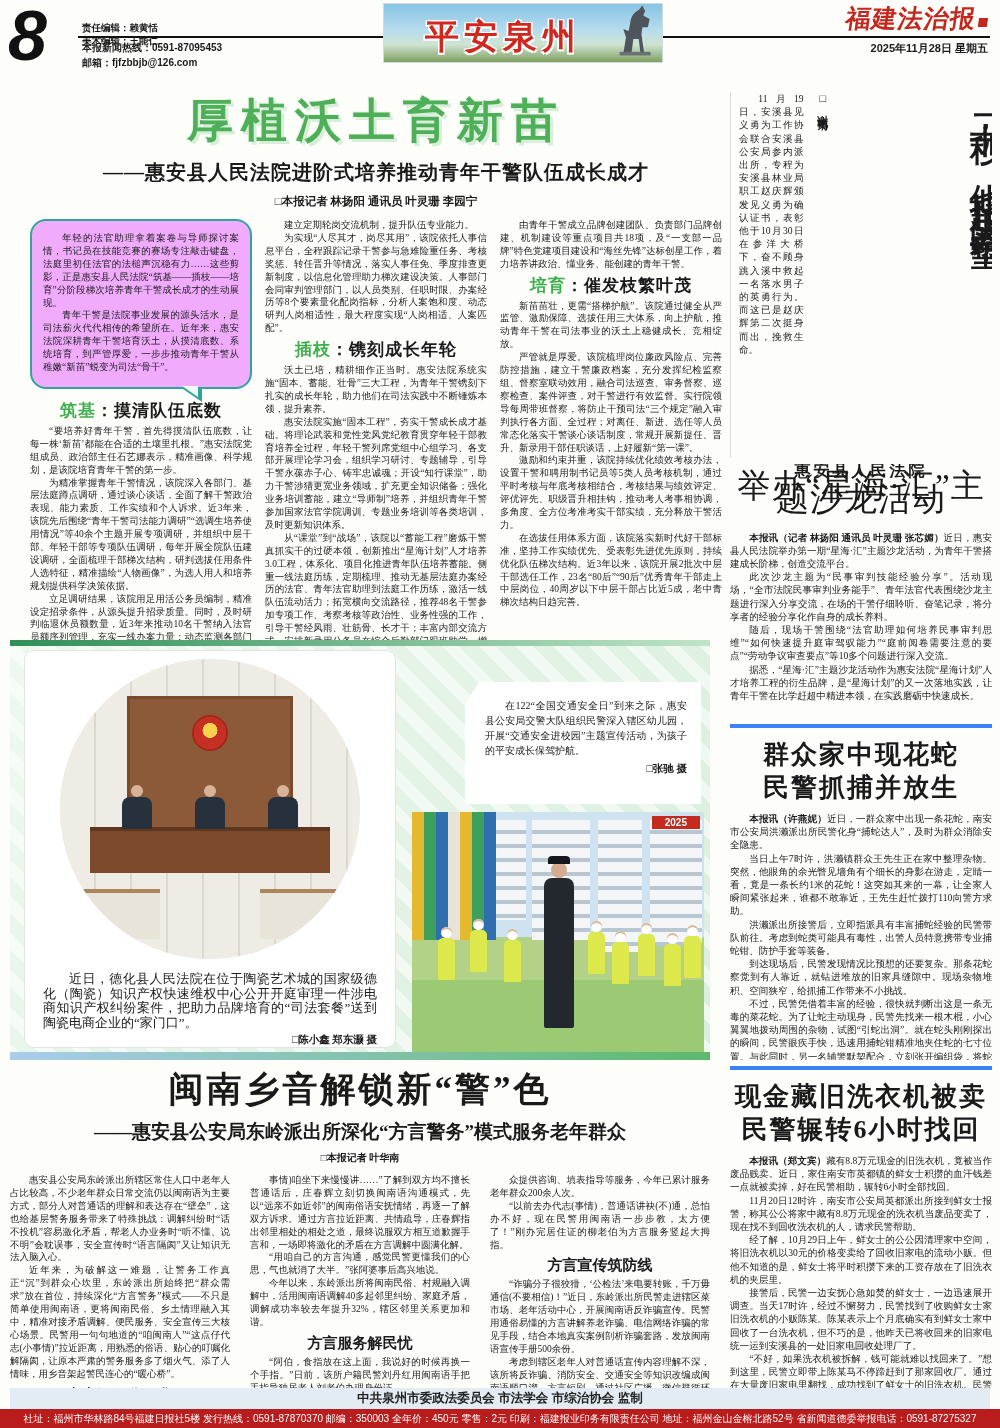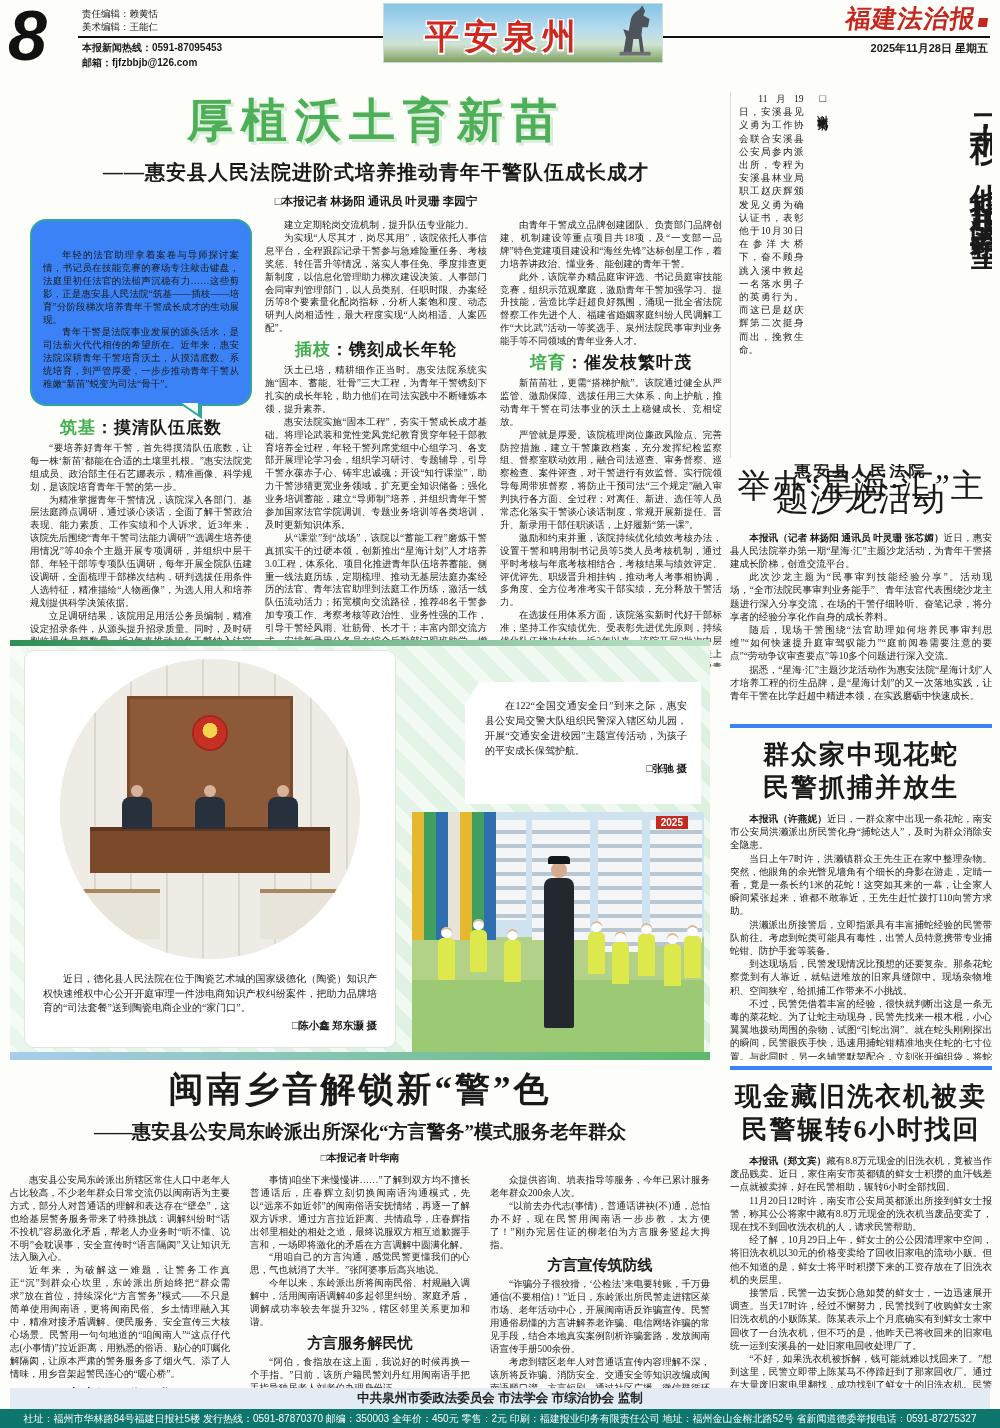--- a/index.html
+++ b/index.html
@@ -8,21 +8,21 @@
     position:relative; width:1000px; height:1428px; margin:0 auto;
     background:#fdfdfa; overflow:hidden; color:#1a1a1a;
     font-family:"Liberation Serif","DejaVu Serif",serif;
   }
   .sans { font-family:"Liberation Sans","DejaVu Sans",sans-serif; }
 
   
   #header { position:absolute; left:0; top:0; width:1000px; height:88px; }
   .pagenum { position:absolute; left:8px; top:-4px; font-size:70px; font-weight:900;
     font-family:"Liberation Sans","DejaVu Sans",sans-serif; color:#111; font-style:italic;}
-  .ed-block { position:absolute; left:82px; top:7px; font-size:9.5px; font-weight:normal; line-height:13px;}
+  .ed-block { position:absolute; left:82px; top:21px; font-size:9.5px; font-weight:bold; line-height:13px;}
   .hot-block { position:absolute; left:82px; top:40px; font-size:10px; font-weight:bold; line-height:15px;}
   .hrule { position:absolute; top:36px; height:2px; background:#111; }
   .hr-l { left:78px; width:305px; }
   .hr-r { left:663px; width:327px; }
   .banner { position:absolute; left:383px; top:3px; width:280px; height:60px; overflow:hidden;
     background:linear-gradient(#86c4e4 0%, #b7dcee 45%, #cfe3d2 70%, #7fa05f 100%); border:1px solid #cdd;}
   .banner-title { position:absolute; left:0; right:40px; top:10px; text-align:center;
     font-size:34px; font-weight:900; letter-spacing:5px; color:#d0281e;
     text-shadow:1.5px 1.5px 0 #fff,-1.5px -1.5px 0 #fff,1.5px -1.5px 0 #fff,-1.5px 1.5px 0 #fff;
     font-family:"Liberation Sans","DejaVu Sans",sans-serif;}
@@ -37,22 +37,22 @@
   .lead-h1 { text-align:center; font-size:46px; font-weight:900; letter-spacing:8px; color:#4fae58;
     font-family:"Liberation Sans","DejaVu Sans",sans-serif;
     text-shadow:3px 3px 0 #d7eed8, -1px -1px 0 #eaf6ea; }
   .lead-sub { text-align:center; font-size:20px; font-weight:bold; margin-top:7px; letter-spacing:1px;}
   .lead-by { text-align:center; font-size:11.5px; font-weight:bold; margin-top:8px; }
   .lead-cols { display:flex; gap:13px; margin-top:10px; height:448px; overflow:hidden;
     font-size:9.5px; line-height:12.9px; text-align:justify; }
   .lead-cols .col { flex:1 1 0; overflow:hidden; }
   #page p { text-indent:2em; }
   .cont-first p:first-child { text-indent:0; }
-  .bubble { position:relative; border:2.5px solid #2ea79a; background:#3b82f6;
-    border-radius:16px; padding:28px 11px 13px; margin-bottom:16px; }
+  .bubble { position:relative; border:2.5px solid #2ea79a; background:#f0abfc;
+    border-radius:16px; padding:11px 11px 13px; margin-bottom:16px; }
   .bubble:after { content:""; position:absolute; right:48px; bottom:-15px; width:0; height:0;
     border-left:22px solid transparent; border-top:15px solid #2ea79a; }
   .bubble:before { content:""; position:absolute; right:52px; bottom:-10px; width:0; height:0;
     border-left:16px solid transparent; border-top:11px solid #f2faf3; z-index:1; }
   .sec-head { text-align:center; font-size:17px; font-weight:bold; margin:9px 0 7px;
     font-family:"Liberation Sans","DejaVu Sans",sans-serif; letter-spacing:1px;}
   .sec-head .tag { color:#3fae4e; }
 
   
   #sidebar { position:absolute; left:730px; top:92px; width:262px; height:1296px; }
@@ -92,60 +92,60 @@
   .court-emblem { position:absolute; left:134px; top:58px; width:32px; height:32px; border-radius:50%;
     background:radial-gradient(circle at 50% 42%, #f6d34c 0 30%, #c62f23 31% 100%); box-shadow:0 0 0 2px #a8241b;}
   .court-bench { position:absolute; left:30px; top:168px; width:240px; height:46px; background:#7b4a2b;
     border-top:4px solid #5f371f; }
   .judge { position:absolute; top:138px; width:30px; height:32px; background:#27313e; border-radius:8px 8px 0 0;}
   .judge:after { content:""; position:absolute; left:9px; top:-12px; width:12px; height:12px;
     border-radius:50%; background:#d9b29a; }
   .j1{left:62px;} .j2{left:135px;} .j3{left:208px;}
   .court-desk { position:absolute; top:230px; width:90px; height:50px; background:#e9e4da; border-top:4px solid #a9865e;}
   .d1{left:10px;} .d2{left:200px;}
-  .photo-cap { font-size:10px; line-height:14.5px; text-align:justify; margin-top:13px;}
+  .photo-cap { font-size:13px; line-height:14.5px; text-align:justify; margin-top:13px;}
   .photo-credit { text-align:right; font-size:10.5px; font-weight:bold; margin-top:3px; }
   .cap-card { position:absolute; left:455px; top:42px; width:236px; height:122px; background:#fff;
     clip-path:polygon(6% 0,100% 0,100% 100%,0 100%,0 18%); padding:16px 14px 8px 20px;
     font-size:10px; line-height:15px; text-align:justify; }
   .kg-photo { position:absolute; left:402px; top:172px; width:292px; height:240px; overflow:hidden;
     background:linear-gradient(#cfe2ef 0 52%, #b3d287 52% 70%, #9cc973 70% 100%); }
   .bld { position:absolute; top:8px; background:repeating-linear-gradient(#f3f5f7 0 10px,#b9c7d2 10px 14px); }
   .b1{ left:120px; width:58px; height:120px; } .b2{ left:186px; width:44px; height:132px; }
   .b3{ left:238px; width:52px; height:126px; } .b4{ left:84px; width:30px; height:100px; }
   .fence { position:absolute; left:0; top:0; width:84px; height:128px;
     background:repeating-linear-gradient(90deg,#e5b92f 0 12px,#3f9f5d 12px 24px,#2f6fb0 24px 36px,#e8e3d8 36px 48px);}
   .officer { position:absolute; left:132px; top:66px; width:30px; height:150px; background:#23272e;
     border-radius:8px 8px 2px 2px;}
   .officer:before { content:""; position:absolute; left:7px; top:-16px; width:16px; height:16px;
     border-radius:50%; background:#d6ac90; }
   .officer:after { content:""; position:absolute; left:4px; top:-22px; width:22px; height:8px;
     border-radius:4px 4px 0 0; background:#15181d; }
   .kid { position:absolute; width:17px; height:42px; background:#dde84c; border-radius:5px 5px 1px 1px;}
   .kid:before { content:""; position:absolute; left:3px; top:-11px; width:11px; height:11px;
     border-radius:50%; background:#fff; box-shadow:0 2px 0 #d8b79a inset; }
-  .stamp { position:absolute; right:16px; top:4px; background:#c52a1e; color:#fff; font-size:10px;
-    font-weight:bold; padding:1px 5px; font-family:"Liberation Sans","DejaVu Sans",sans-serif;}
+  .stamp { position:absolute; right:4px; top:4px; background:#c52a1e; color:#fff; font-size:10px;
+    font-weight:bold; padding:1px 13px; font-family:"Liberation Sans","DejaVu Sans",sans-serif;}
 
   
   #dialect { position:absolute; left:10px; top:1066px; width:700px; height:318px; }
   .dia-h1 { text-align:center; font-size:35px; font-weight:900; letter-spacing:3px; }
   .dia-sub { text-align:center; font-size:19px; font-weight:bold; margin-top:6px; }
   .dia-by { text-align:center; font-size:10px; font-weight:bold; margin-top:6px; }
   .dia-cols { display:flex; gap:20px; margin-top:9px; height:228px; overflow:hidden;
     font-size:9.5px; line-height:12.9px; text-align:justify; }
   .dia-cols .col { flex:1 1 0; overflow:hidden; }
   .dia-sec { text-align:center; font-size:15px; font-weight:bold; margin:8px 0 6px;
     font-family:"Liberation Sans","DejaVu Sans",sans-serif; }
 
   
   #footer1 { position:absolute; left:10px; top:1388px; width:980px; height:21px; background:#e4ecf3;
     text-align:center; font-size:12.5px; font-weight:bold; line-height:21px;
     font-family:"Liberation Sans","DejaVu Sans",sans-serif; color:#222; }
-  #footer2 { position:absolute; left:0; top:1409px; width:1000px; height:19px; background:#0f766e;
+  #footer2 { position:absolute; left:0; top:1409px; width:1000px; height:19px; background:#b91c1c;
     color:#fff; text-align:center; font-size:10px; line-height:19px;
     font-family:"Liberation Sans","DejaVu Sans",sans-serif; }
 </style>
 </head>
 <body>
 
 <div id="page">
 
   <div id="header">
     <div class="pagenum">8</div>
@@ -197,21 +197,20 @@
         <div class="sec-head"><span class="tag">插枝</span><span>：镌刻成长年轮</span></div>
         <div>
             <p>沃土已培，精耕细作正当时。惠安法院系统实施“固本、蓄能、壮骨”三大工程，为青年干警镌刻下扎实的成长年轮，助力他们在司法实践中不断锤炼本领，提升素养。</p>
             <p>惠安法院实施“固本工程”，夯实干警成长成才基础。将理论武装和党性党风党纪教育贯穿年轻干部教育培养全过程，年轻干警列席党组中心组学习、各支部开展理论学习会，组织学习研讨、专题辅导，引导干警永葆赤子心、铸牢忠诚魂；开设“知行课堂”，助力干警涉猎更宽业务领域，扩充更全知识储备；强化业务培训蓄能，建立“导师制”培养，并组织青年干警参加国家法官学院调训、专题业务培训等各类培训，及时更新知识体系。</p>
             <p>从“课堂”到“战场”，该院以“蓄能工程”磨炼干警真抓实干的过硬本领，创新推出“星海计划”人才培养3.0工程，体系化、项目化推进青年队伍培养蓄能。侧重一线法庭历练，定期梳理、推动无基层法庭办案经历的法官、青年法官助理到法庭工作历练，激活一线队伍流动活力；拓宽横向交流路径，推荐48名干警参加专项工作、考察考核等政治性、业务性强的工作，引导干警经风雨、壮筋骨、长才干；丰富内部交流方式，安排新录用公务员在综合后勤部门跟班助学，增强全局意识，有序开展干警跨部门、多岗位轮岗锤炼，在交流历练中补齐短板，全方位提高综合素能。</p>
           </div>
       </div>
       <div class="col">
         <div class="cont-first">
             <p>由青年干警成立品牌创建团队、负责部门品牌创建、机制建设等重点项目共18项，及“一支部一品牌”特色党建项目建设和“海丝先锋”达标创星工作，着力培养讲政治、懂业务、能创建的青年干警。</p>
-            <p>此外，该院举办精品庭审评选、书记员庭审技能竞赛，组织示范观摩庭，激励青年干警加强学习、提升技能，营造比学赶超良好氛围，涌现一批全省法院督察工作先进个人、福建省婚姻家庭纠纷人民调解工作“大比武”活动一等奖选手、泉州法院民事审判业务能手等不同领域的青年业务人才。</p>
           </div>
         <div class="sec-head"><span class="tag">培育</span><span>：催发枝繁叶茂</span></div>
         <div>
             <p>新苗苗壮，更需“搭梯护航”。该院通过健全从严监管、激励保障、选拔任用三大体系，向上护航，推动青年干警在司法事业的沃土上稳健成长、竞相绽放。</p>
             <p>严管就是厚爱。该院梳理岗位廉政风险点、完善防控措施，建立干警廉政档案，充分发挥纪检监察组、督察室联动效用，融合司法巡查、审务督察、巡察检查、案件评查，对干警进行有效监督。实行院领导每周带班督察，将防止干预司法“三个规定”融入审判执行各方面、全过程；对离任、新进、选任等人员常态化落实干警谈心谈话制度，常规开展新提任、晋升、新录用干部任职谈话，上好履新“第一课”。</p>
             <p>激励和约束并重，该院持续优化绩效考核办法，设置干警和聘用制书记员等5类人员考核机制，通过平时考核与年底考核相结合，考核结果与绩效评定、评优评先、职级晋升相挂钩，推动考人考事相协调，多角度、全方位考准考实干部实绩，充分释放干警活力。</p>
             <p>在选拔任用体系方面，该院落实新时代好干部标准，坚持工作实绩优先、受表彰先进优先原则，持续优化队伍梯次结构。近3年以来，该院开展2批次中层干部选任工作，23名“80后”“90后”优秀青年干部走上中层岗位，40周岁以下中层干部占比近5成，老中青梯次结构日趋完善。</p>
           </div>
       </div>
     </div>

